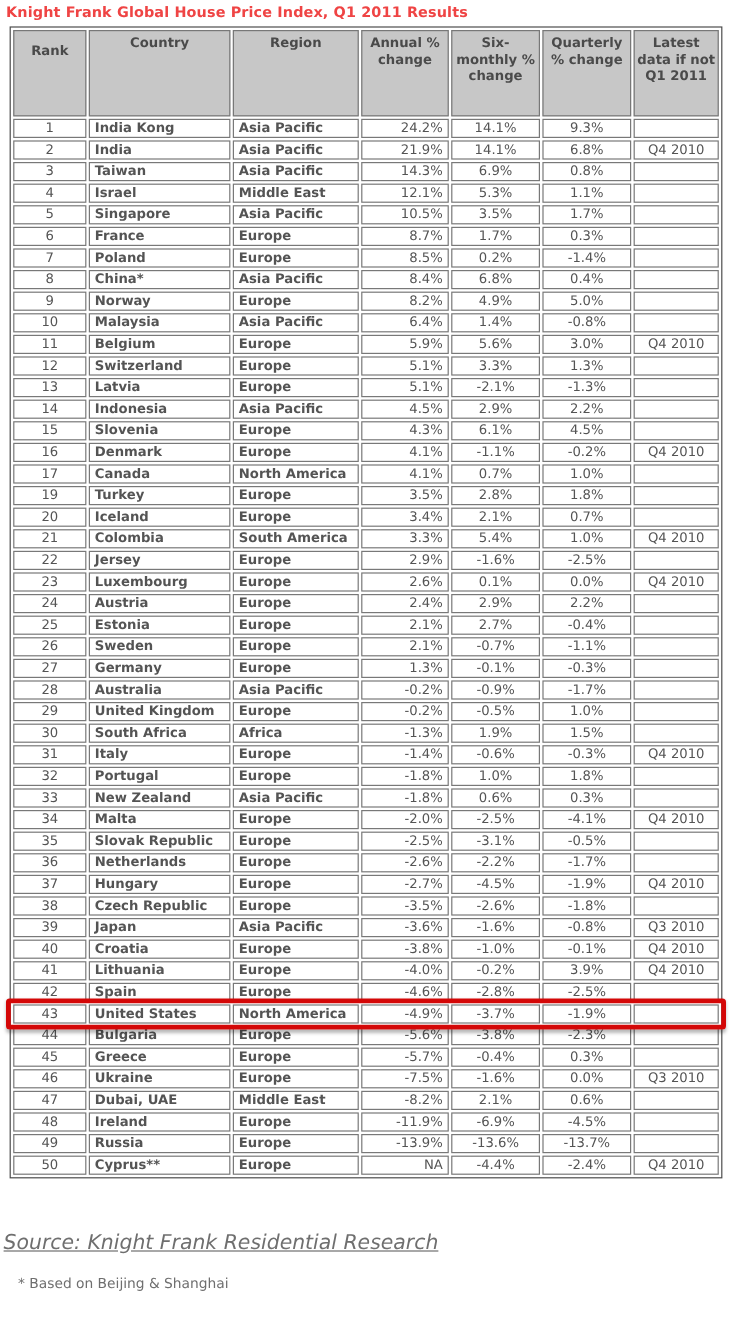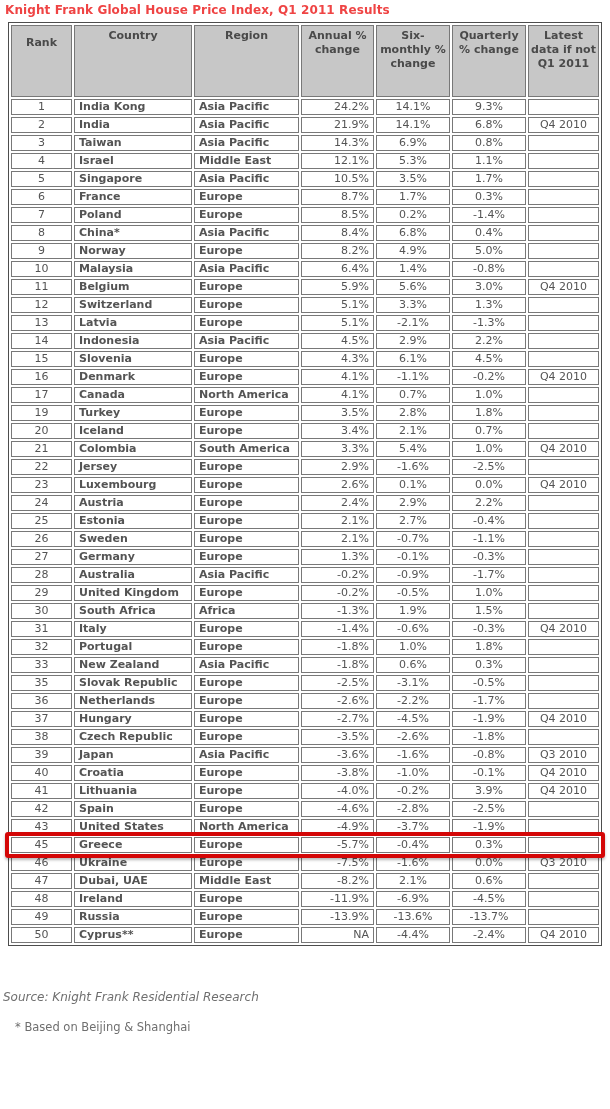--- a/index.html
+++ b/index.html
@@ -61,24 +61,25 @@
   td.c-annual{text-align:right;padding-right:3px;}
   td.c-mid{text-align:center;}
   .hl-box{
     position:absolute;
     border:4px solid var(--red);
     border-radius:3px;
     box-shadow:0 2px 3px rgba(0,0,0,0.28);
     pointer-events:none;
   }
   .src-line{
-    font-size:12px;
+    font-size:17px;
     font-style:italic;
     color:var(--muted);
     margin:44px 0 16px -5px;
+    text-decoration:underline;
   }
   .note-1{
     font-size:11.5px;
     color:var(--muted);
     margin:9px 0 16px 7px;
   }
 </style>
 </head>
 <body>
 
@@ -390,20 +391,29 @@
         <tr>
           <td class="c-rank">33</td>
           <td class="c-country">New Zealand</td>
           <td class="c-region">Asia Pacific</td>
           <td class="c-annual">-1.8%</td>
           <td class="c-mid">0.6%</td>
           <td class="c-mid">0.3%</td>
           <td class="c-mid"></td>
         </tr>
         <tr>
+          <td class="c-rank">34</td>
+          <td class="c-country">Malta</td>
+          <td class="c-region">Europe</td>
+          <td class="c-annual">-2.0%</td>
+          <td class="c-mid">-2.5%</td>
+          <td class="c-mid">-4.1%</td>
+          <td class="c-mid">Q4 2010</td>
+        </tr>
+        <tr>
           <td class="c-rank">35</td>
           <td class="c-country">Slovak Republic</td>
           <td class="c-region">Europe</td>
           <td class="c-annual">-2.5%</td>
           <td class="c-mid">-3.1%</td>
           <td class="c-mid">-0.5%</td>
           <td class="c-mid"></td>
         </tr>
         <tr>
           <td class="c-rank">36</td>
@@ -471,20 +481,29 @@
         <tr>
           <td class="c-rank">43</td>
           <td class="c-country">United States</td>
           <td class="c-region">North America</td>
           <td class="c-annual">-4.9%</td>
           <td class="c-mid">-3.7%</td>
           <td class="c-mid">-1.9%</td>
           <td class="c-mid"></td>
         </tr>
         <tr>
+          <td class="c-rank">44</td>
+          <td class="c-country">Bulgaria</td>
+          <td class="c-region">Europe</td>
+          <td class="c-annual">-5.6%</td>
+          <td class="c-mid">-3.8%</td>
+          <td class="c-mid">-2.3%</td>
+          <td class="c-mid"></td>
+        </tr>
+        <tr>
           <td class="c-rank">45</td>
           <td class="c-country">Greece</td>
           <td class="c-region">Europe</td>
           <td class="c-annual">-5.7%</td>
           <td class="c-mid">-0.4%</td>
           <td class="c-mid">0.3%</td>
           <td class="c-mid"></td>
         </tr>
         <tr>
           <td class="c-rank">46</td>

